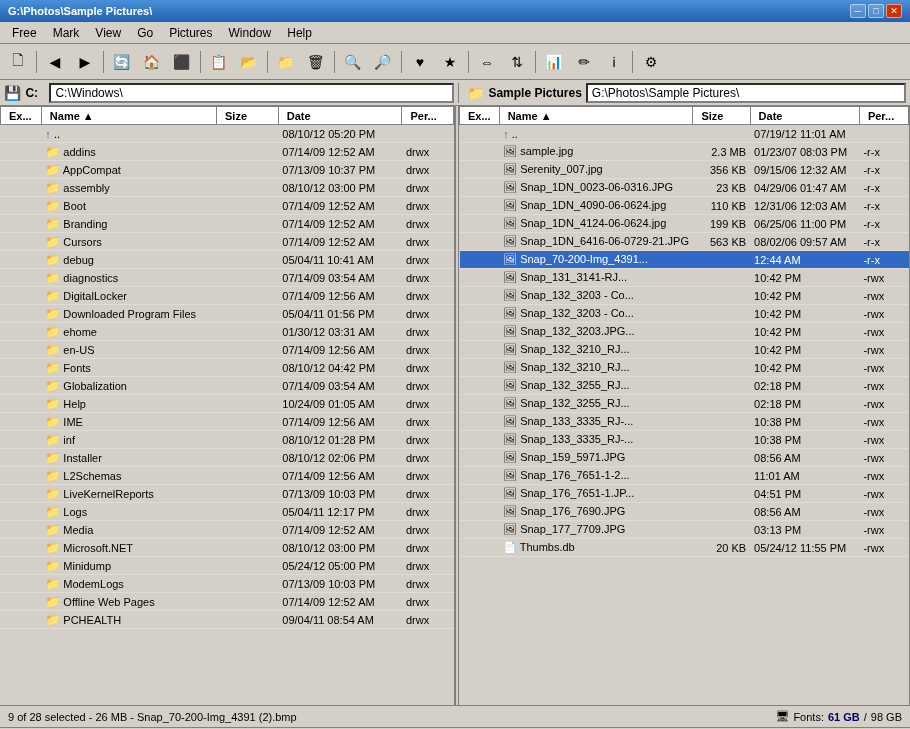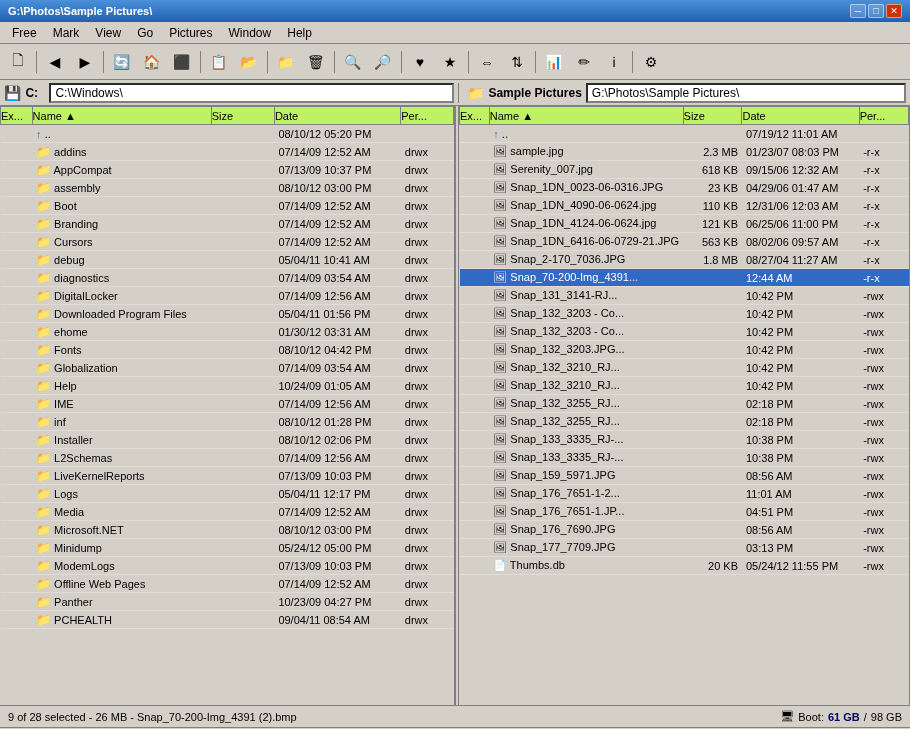--- a/index.html
+++ b/index.html
@@ -27,21 +27,21 @@
     
     
     .main-content { display: flex; height: calc(100vh - 130px); }
     
     
     .panel { flex: 1; display: flex; flex-direction: column; border-right: 1px solid #808080; overflow: hidden; }
     
     
     .file-list-container { flex: 1; overflow: auto; position: relative; }
     .file-list { width: 100%; border-collapse: collapse; }
-    .file-list th { background: #bef264; border: 1px solid #808080; padding: 1px 0; text-align: left; font-size: 11px; font-weight: normal; position: sticky; top: 0; z-index: 1; white-space: nowrap; }
+    .file-list th { background: #ffffff; border: 1px solid #808080; padding: 1px 8px; text-align: left; font-size: 11px; font-weight: bold; position: sticky; top: 0; z-index: 1; white-space: nowrap; }
     .file-list td { border-bottom: 1px solid #e0dcd4; padding: 1px 4px; font-size: 11px; white-space: nowrap; overflow: hidden; max-width: 0; }
     .file-list tr { height: 18px; }
     .file-list tr.selected { background: #316ac5; color: white; }
     .file-list tr.selected td { color: white; }
     
     .col-ex { width: 30px; }
     .col-name { width: 170px; max-width: 170px; overflow: hidden; text-overflow: ellipsis; }
     .col-size { width: 60px; text-align: right; }
     .col-date { width: 120px; }
     .col-per { width: 50px; }
@@ -249,20 +249,29 @@
     <td class="col-ex"></td>
     <td class="col-name" style="max-width:170px;overflow:hidden;text-overflow:ellipsis;"><span style="color:#ffd700;font-size:12px">📁</span> ehome</td>
     <td class="col-size" style="text-align:right">
                 <dir></dir>
               </td>
     <td class="col-date">01/30/12 03:31 AM</td>
     <td class="col-per">drwx</td>
   </tr>
             <tr>
     <td class="col-ex"></td>
+    <td class="col-name" style="max-width:170px;overflow:hidden;text-overflow:ellipsis;"><span style="color:#ffd700;font-size:12px">📁</span> en-US</td>
+    <td class="col-size" style="text-align:right">
+                <dir></dir>
+              </td>
+    <td class="col-date">07/14/09 12:56 AM</td>
+    <td class="col-per">drwx</td>
+  </tr>
+            <tr>
+    <td class="col-ex"></td>
     <td class="col-name" style="max-width:170px;overflow:hidden;text-overflow:ellipsis;"><span style="color:#ffd700;font-size:12px">📁</span> Fonts</td>
     <td class="col-size" style="text-align:right">
                 <dir></dir>
               </td>
     <td class="col-date">08/10/12 04:42 PM</td>
     <td class="col-per">drwx</td>
   </tr>
             <tr>
     <td class="col-ex"></td>
     <td class="col-name" style="max-width:170px;overflow:hidden;text-overflow:ellipsis;"><span style="color:#ffd700;font-size:12px">📁</span> Globalization</td>
@@ -371,29 +380,20 @@
     <td class="col-date">07/13/09 10:03 PM</td>
     <td class="col-per">drwx</td>
   </tr>
             <tr>
     <td class="col-ex"></td>
     <td class="col-name" style="max-width:170px;overflow:hidden;text-overflow:ellipsis;"><span style="color:#ffd700;font-size:12px">📁</span> Offline Web Pages</td>
     <td class="col-size" style="text-align:right">
                 <dir></dir>
               </td>
     <td class="col-date">07/14/09 12:52 AM</td>
-    <td class="col-per">drwx</td>
-  </tr>
-            <tr>
-    <td class="col-ex"></td>
-    <td class="col-name" style="max-width:170px;overflow:hidden;text-overflow:ellipsis;"><span style="color:#ffd700;font-size:12px">📁</span> Panther</td>
-    <td class="col-size" style="text-align:right">
-                <dir></dir>
-              </td>
-    <td class="col-date">10/23/09 04:27 PM</td>
     <td class="col-per">drwx</td>
   </tr>
             <tr>
     <td class="col-ex"></td>
     <td class="col-name" style="max-width:170px;overflow:hidden;text-overflow:ellipsis;"><span style="color:#ffd700;font-size:12px">📁</span> PCHEALTH</td>
     <td class="col-size" style="text-align:right">
                 <dir></dir>
               </td>
     <td class="col-date">09/04/11 08:54 AM</td>
     <td class="col-per">drwx</td>
@@ -430,57 +430,50 @@
             <tr>
     <td class="col-ex"></td>
     <td class="col-name" style="max-width:220px;overflow:hidden;text-overflow:ellipsis;"><span style="font-size:11px">🖼</span> sample.jpg</td>
     <td class="col-size" style="text-align:right">2.3 MB</td>
     <td class="col-date">01/23/07 08:03 PM</td>
     <td class="col-per">-r-x</td>
   </tr>
             <tr>
     <td class="col-ex"></td>
     <td class="col-name" style="max-width:220px;overflow:hidden;text-overflow:ellipsis;"><span style="font-size:11px">🖼</span> Serenity_007.jpg</td>
-    <td class="col-size" style="text-align:right">618 KB</td>
+    <td class="col-size" style="text-align:right">356 KB</td>
     <td class="col-date">09/15/06 12:32 AM</td>
     <td class="col-per">-r-x</td>
   </tr>
             <tr>
     <td class="col-ex"></td>
     <td class="col-name" style="max-width:220px;overflow:hidden;text-overflow:ellipsis;"><span style="font-size:11px">🖼</span> Snap_1DN_0023-06-0316.JPG</td>
     <td class="col-size" style="text-align:right">23 KB</td>
     <td class="col-date">04/29/06 01:47 AM</td>
     <td class="col-per">-r-x</td>
   </tr>
             <tr>
     <td class="col-ex"></td>
     <td class="col-name" style="max-width:220px;overflow:hidden;text-overflow:ellipsis;"><span style="font-size:11px">🖼</span> Snap_1DN_4090-06-0624.jpg</td>
     <td class="col-size" style="text-align:right">110 KB</td>
     <td class="col-date">12/31/06 12:03 AM</td>
     <td class="col-per">-r-x</td>
   </tr>
             <tr>
     <td class="col-ex"></td>
     <td class="col-name" style="max-width:220px;overflow:hidden;text-overflow:ellipsis;"><span style="font-size:11px">🖼</span> Snap_1DN_4124-06-0624.jpg</td>
-    <td class="col-size" style="text-align:right">121 KB</td>
+    <td class="col-size" style="text-align:right">199 KB</td>
     <td class="col-date">06/25/06 11:00 PM</td>
     <td class="col-per">-r-x</td>
   </tr>
             <tr>
     <td class="col-ex"></td>
     <td class="col-name" style="max-width:220px;overflow:hidden;text-overflow:ellipsis;"><span style="font-size:11px">🖼</span> Snap_1DN_6416-06-0729-21.JPG</td>
     <td class="col-size" style="text-align:right">563 KB</td>
     <td class="col-date">08/02/06 09:57 AM</td>
-    <td class="col-per">-r-x</td>
-  </tr>
-            <tr>
-    <td class="col-ex"></td>
-    <td class="col-name" style="max-width:220px;overflow:hidden;text-overflow:ellipsis;"><span style="font-size:11px">🖼</span> Snap_2-170_7036.JPG</td>
-    <td class="col-size" style="text-align:right">1.8 MB</td>
-    <td class="col-date">08/27/04 11:27 AM</td>
     <td class="col-per">-r-x</td>
   </tr>
             <tr class="selected">
     <td class="col-ex"></td>
     <td class="col-name" style="max-width:220px;overflow:hidden;text-overflow:ellipsis;"><span style="font-size:11px">🖼</span> Snap_70-200-Img_4391...</td>
     <td class="col-size" style="text-align:right"></td>
     <td class="col-date">12:44 AM</td>
     <td class="col-per">-r-x</td>
   </tr>
             <tr>
@@ -600,21 +593,21 @@
     </div>
 
   </div>
 </div>
 
 <div class="status-bar">
   <span>9 of 28 selected - 26 MB - Snap_70-200-Img_4391 (2).bmp</span>
   <span class="status-spacer"></span>
   <div class="status-free">
     <span>🖥</span>
-    <span>Boot:</span>
+    <span>Fonts:</span>
     <span style="color:#000066;font-weight:bold">61 GB</span>
     <span>/</span>
     <span>98 GB</span>
   </div>
 </div>
 
 <div class="bottom-toolbar">
   
   
   

